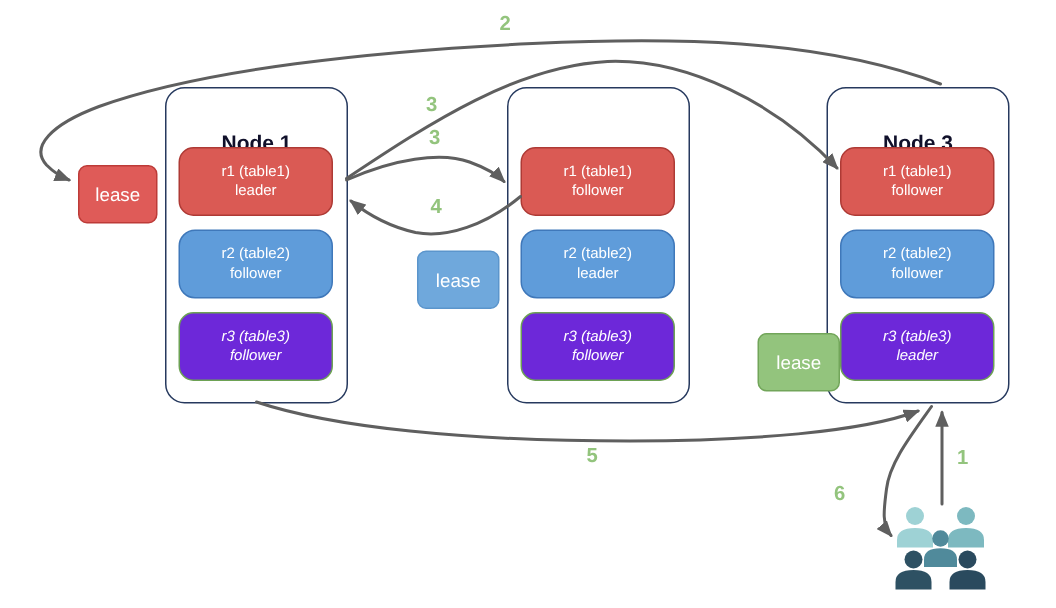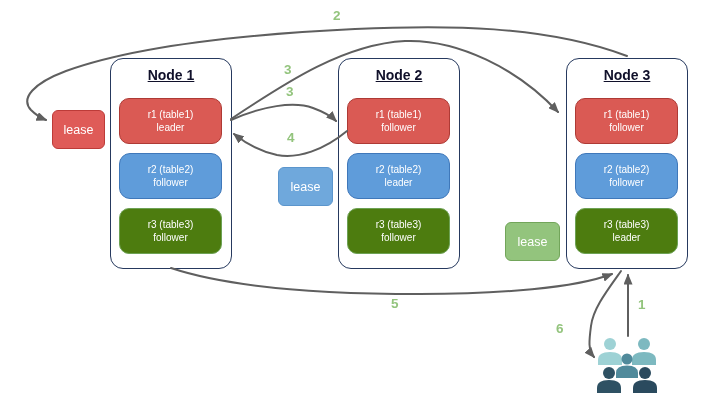--- a/index.html
+++ b/index.html
@@ -8,32 +8,32 @@
     position: relative; width: 704px; height: 405px;
     background: #ffffff; overflow: hidden;
     font-family: "Liberation Sans", sans-serif;
   }
   .node {
     position: absolute; top: 58px; width: 122px; height: 211px;
     background: #ffffff; border: 1.5px solid #26395e; border-radius: 13px;
     z-index: 1;
   }
   .node-title {
-    margin-top: 8px; text-align: center;
-    font-size: 14px; font-weight: bold; color: #10102a; text-decoration: underline;
+    margin-top: 28px; text-align: center;
+    font-size: 14px; font-weight: bold; color: #10102a;
   }
   .replica {
     position: absolute; left: 8px; width: 103px; height: 46px;
     border-radius: 10px; border: 1.5px solid transparent;
     color: #ffffff; font-size: 10px; line-height: 1.32; text-align: center;
     display: flex; flex-direction: column; align-items: center; justify-content: center;
   }
   .replica.red   { background: #da5a54; border-color: #ae3a35; }
   .replica.blue  { background: #5f9cda; border-color: #3f78ba; }
-  .replica.green { background: #4d7c0f; border-color: #6da254; }
+  .replica.green { background: #6d28d9; border-color: #6da254; font-style: italic; }
   .r1 { top: 39px; } .r2 { top: 94px; border-radius: 11px; } .r3 { top: 149px; }
   .lease {
     position: absolute; height: 39px; border-radius: 6px;
     border: 1.5px solid transparent; color: #ffffff; font-size: 12.5px;
     display: flex; align-items: center; justify-content: center; z-index: 3;
   }
   .lease.red   { left: 52px;  top: 110px; width: 53px; background: #df5b58; border-color: #bd3b38; }
   .lease.blue  { left: 278px; top: 167px; width: 55px; background: #6fa8dc; border-color: #5b95cc; }
   .lease.green { left: 505px; top: 222px; width: 55px; background: #93c47d; border-color: #72a55a; }
   .num {
@@ -67,36 +67,35 @@
       <span>r2 (table2)</span>
       <span>follower</span>
     </div>
     <div class="replica green r3">
       <span>r3 (table3)</span>
       <span>follower</span>
     </div>
   </div>
 
   <div class="node" style="left:338px">
-    <div class="node-title">Node 2</div>
     <div class="replica red r1">
       <span>r1 (table1)</span>
       <span>follower</span>
     </div>
     <div class="replica blue r2">
       <span>r2 (table2)</span>
       <span>leader</span>
     </div>
     <div class="replica green r3">
       <span>r3 (table3)</span>
       <span>follower</span>
     </div>
   </div>
 
-  <div class="node" style="left:566px">
+  <div class="node" style="left:551px">
     <div class="node-title">Node 3</div>
     <div class="replica red r1">
       <span>r1 (table1)</span>
       <span>follower</span>
     </div>
     <div class="replica blue r2">
       <span>r2 (table2)</span>
       <span>follower</span>
     </div>
     <div class="replica green r3">

